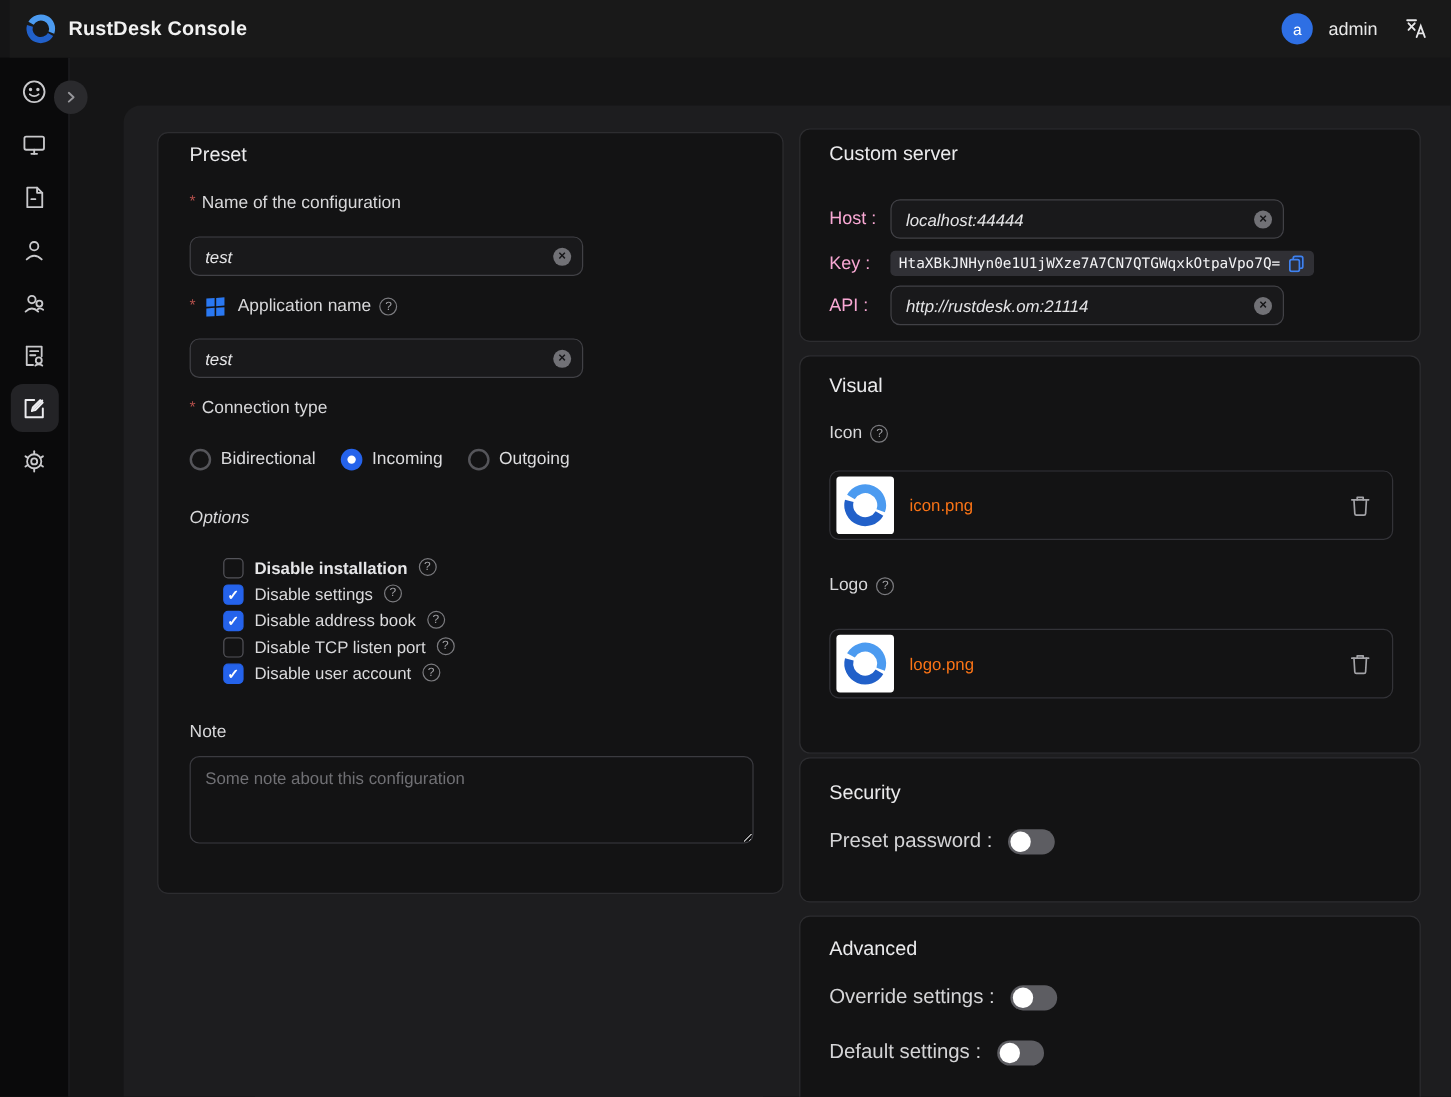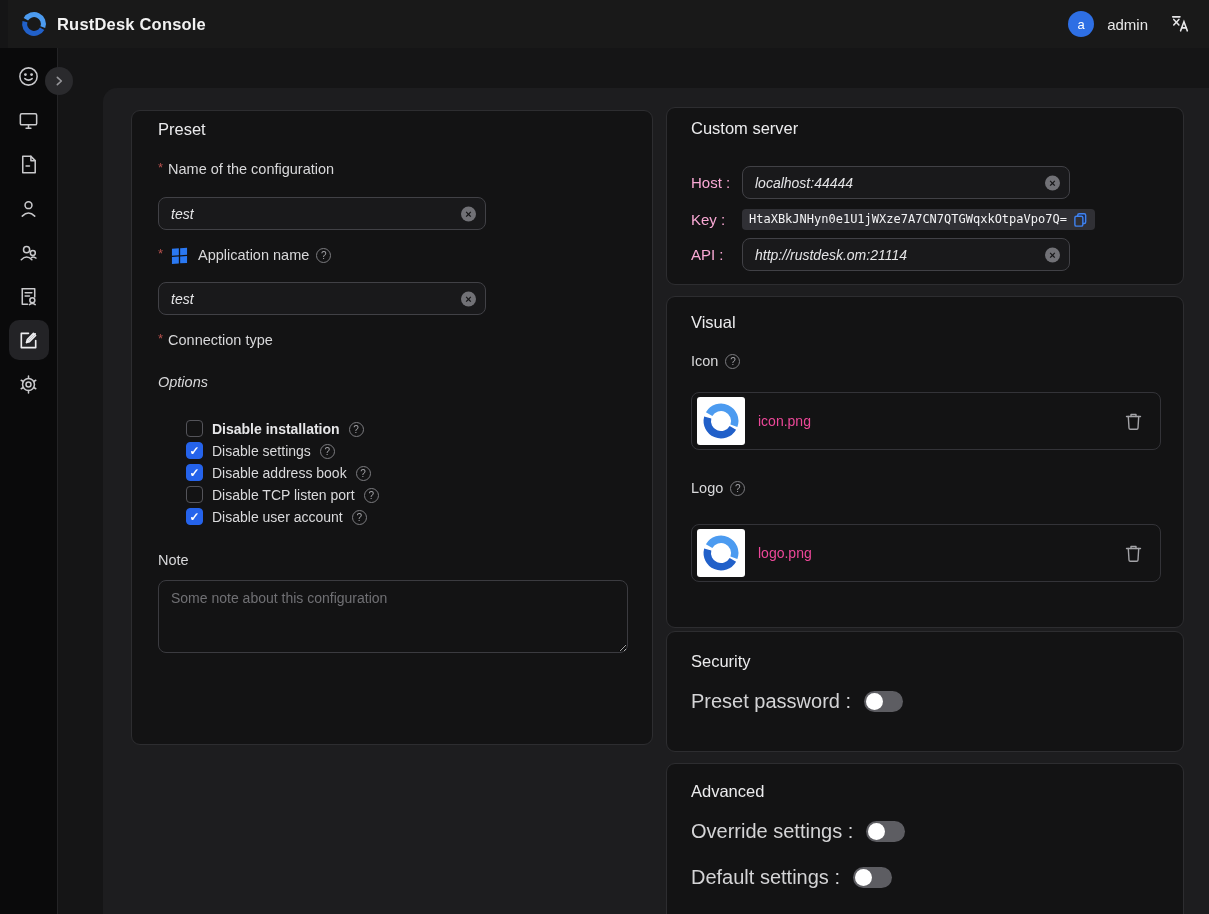--- a/index.html
+++ b/index.html
@@ -95,21 +95,21 @@
   .radio-row { display:flex; align-items:center; gap:21px; height:20px; margin-bottom:30px; }
   .radio-opt { display:flex; align-items:center; gap:8px; font-size:14.5px; color:#dcdcde; cursor:pointer; }
   .radio { width:18px; height:18px; border-radius:50%; border:2px solid #55555a; flex:0 0 auto; }
   .radio.checked { border:none; background:#2563eb; position:relative; }
   .radio.checked::after {
     content:""; position:absolute; left:50%; top:50%; transform:translate(-50%,-50%);
     width:7px; height:7px; border-radius:50%; background:#fff;
   }
   .section-sub { font-size:14.5px; color:#d8d8da; line-height:19px; }
   .opts-label { margin-bottom:23px;font-style:italic; }
-  .check-row { display:flex; align-items:flex-end; gap:9px; height:22px; font-size:14px; color:#dadadc;padding-left:28px; }
+  .check-row { display:flex; align-items:flex-start; gap:9px; height:22px; font-size:14px; color:#dadadc;padding-left:28px; }
   .check-row.bold span.cb-label { font-weight:700; color:#e6e6e8; }
   .checkbox {
     width:17px; height:17px; border-radius:4px; border:1.5px solid #54545a; flex:0 0 auto;
     cursor:pointer; position:relative;
   }
   .checkbox.checked { background:#2563eb; border-color:#2563eb; }
   .checkbox.checked::after {
     content:"\2713"; position:absolute; left:50%; top:50%; transform:translate(-50%,-52%);
     color:#fff; font-size:12px; font-weight:700;
   }
@@ -140,27 +140,27 @@
   .vis-label2 { margin-top:29px; margin-bottom:26px; }
   .upload-box {
     width:470px; height:58px; border:1px solid #333338; border-radius:8px;
     display:flex; align-items:center; padding:0 18px 0 5px;
   }
   .thumb {
     width:48px; height:48px; background:#fff; border-radius:3px;
     display:flex; align-items:center; justify-content:center; flex:0 0 auto;
   }
   .thumb svg { width:38px; height:38px; }
-  .file-link { color:#ec4899; font-size:14px; margin-left:13px; text-decoration:none; cursor:pointer; }
+  .file-link { color:#f97316; font-size:14px; margin-left:13px; text-decoration:none; cursor:pointer; }
   .trash-btn { margin-left:auto; background:none; border:none; cursor:pointer; padding:0; width:17px; height:19px; }
 
   
   .card-security h2 { margin-bottom:18px; }
   .card-advanced h2 { margin-bottom:18px; }
-  .toggle-row { display:flex; align-items:center; gap:13px; height:24px; font-size:20px; color:#d4d4d6; }
+  .toggle-row { display:flex; align-items:center; gap:13px; height:24px; font-size:17px; color:#d4d4d6; }
   .toggle-row + .toggle-row { margin-top:22px; }
   .toggle {
     width:39px; height:21px; border-radius:11px; background:#5d5d62; position:relative;
     cursor:pointer; flex:0 0 auto;
   }
   .toggle::after {
     content:""; position:absolute; left:2px; top:2px; width:17px; height:17px;
     border-radius:50%; background:#fff;
   }
 </style>
@@ -289,20 +289,34 @@
     </div>
     <div class="text-input input2">
       <input type="text" value="test" style="">
       <button class="clear-btn">×</button>
     </div>
 
     <div class="field-label mb23">
       <span class="req">*</span>
       <span>Connection type</span>
     </div>
+    <div class="radio-row">
+      <label class="radio-opt">
+        <span class="radio"></span>
+        <span>Bidirectional</span>
+      </label>
+      <label class="radio-opt">
+        <span class="radio checked"></span>
+        <span>Incoming</span>
+      </label>
+      <label class="radio-opt">
+        <span class="radio"></span>
+        <span>Outgoing</span>
+      </label>
+    </div>
 
     <div class="section-sub opts-label">Options</div>
     <div class="checks">
       <label class="check-row bold">
         <span class="checkbox"></span>
         <span class="cb-label">Disable installation</span>
         <span class="help-icon">?</span>
       </label>
       <label class="check-row">
         <span class="checkbox checked"></span>

